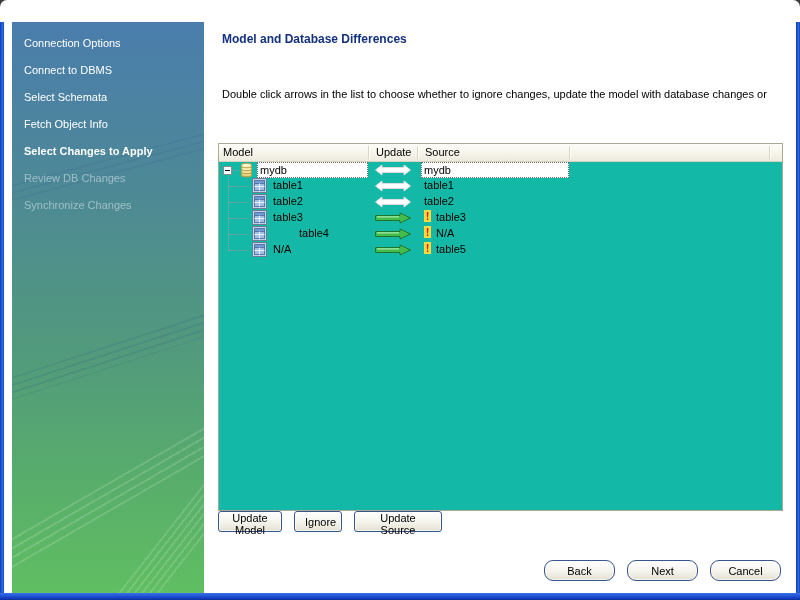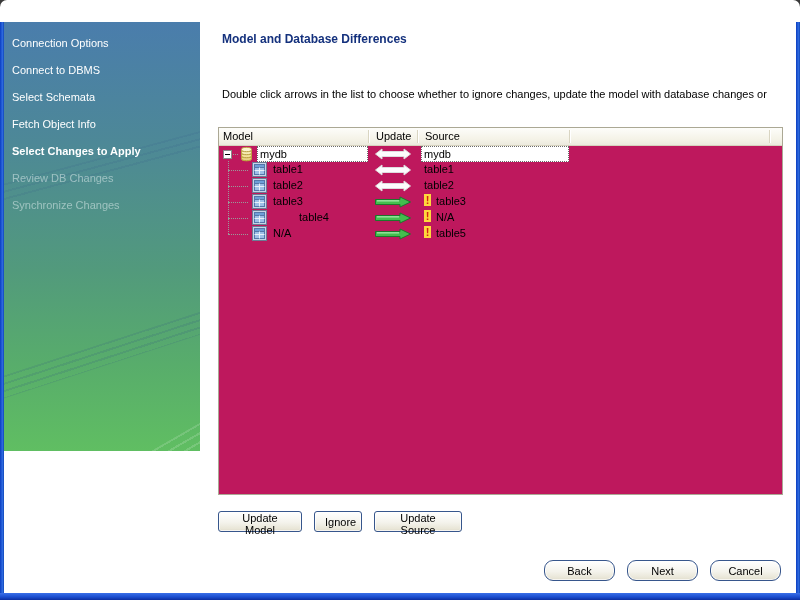--- a/index.html
+++ b/index.html
@@ -26,21 +26,21 @@
   }
   .close-btn svg { display:block; }
 
   
   .frame-left, .frame-right { position:absolute; top:22px; width:4px; height:571px; background:linear-gradient(90deg,#0a3cc0,#2e6ae0 60%,#0f46b8); z-index:30; }
   .frame-left { left:0; } .frame-right { right:0; }
   .frame-bottom { position:absolute; bottom:0; left:0; width:800px; height:7px; background:linear-gradient(180deg,#3a6fe8 0%,#1b4ed0 55%,#0c2da0 100%); z-index:30; }
 
   
   .sidebar {
-    position:absolute; top:22px; left:0; width:200px; height:429px; overflow:hidden;
+    position:absolute; top:22px; left:12px; width:200px; height:571px; overflow:hidden;
     background:linear-gradient(180deg,#4a7dac 0%, #4d8897 28%, #529a7c 58%, #58ad6b 80%, #60be62 100%);
   }
   .swoosh { position:absolute; opacity:.5; pointer-events:none; }
   .sw1 { width:420px; height:22px; left:-40px; top:300px; transform:rotate(-18deg);
          background:repeating-linear-gradient(180deg, rgba(40,70,130,.28) 0 2px, transparent 2px 7px); }
   .sw2 { width:460px; height:26px; left:-60px; top:420px; transform:rotate(-30deg);
          background:repeating-linear-gradient(180deg, rgba(255,255,255,.30) 0 2px, transparent 2px 8px); }
   .sw3 { width:380px; height:20px; left:-30px; top:120px; transform:rotate(-15deg);
          background:repeating-linear-gradient(180deg, rgba(40,70,130,.20) 0 2px, transparent 2px 7px); }
   .sw4 { width:300px; height:34px; left:20px; top:500px; transform:rotate(-52deg);
@@ -49,21 +49,21 @@
   .step { height:27px; line-height:27px; padding-left:12px; font-size:11px; color:#ffffff; cursor:default; }
   .step.current { font-weight:bold; }
   .step.pending { color:rgba(235,245,245,.5); }
 
   
   .content { position:absolute; top:22px; left:204px; width:592px; height:571px; background:#fff; }
   .page-title { position:absolute; left:18px; top:10px; font-size:12px; font-weight:bold; color:#14317d; }
   .instruction { position:absolute; left:18px; top:66px; font-size:11px; color:#000; white-space:nowrap; overflow:hidden; width:570px; }
 
   
-  .grid { position:absolute; left:14px; top:105px; width:565px; height:368px; border:1px solid #aba894; background:#be185d; }
+  .grid { position:absolute; left:14px; top:121px; width:565px; height:368px; border:1px solid #aba894; background:#14b8a6; }
   .grid-header { position:relative; height:18px; background:linear-gradient(180deg,#fdfdfa 0%,#f4f2e6 70%,#eceade 100%); border-bottom:1px solid #d6d2be; display:flex; }
   .hcell { font-size:11px; color:#000; padding:2px 0 0 4px; position:relative; }
   .hcell:after { content:""; position:absolute; right:0; top:2px; bottom:2px; width:1px; background:#d9d5c2; box-shadow:1px 0 0 #fff; }
   .h-model { width:150px; }
   .h-update { width:49px; padding-left:7px; }
   .h-source { width:152px; padding-left:7px; }
   .h-rest { flex:1; }
   .h-rest:after { right:12px; }
 
   .grid-body { position:relative; height:348px; }
@@ -80,21 +80,21 @@
 
   
   .btn {
     font-family:"Liberation Sans", sans-serif; font-size:11px; color:#000;
     background:linear-gradient(180deg,#ffffff 0%,#f4f3ec 55%,#e8e5d6 90%,#dcd8c8 100%);
     border:1px solid #37568c; border-radius:3px; cursor:pointer;
     box-shadow:inset 0 0 0 1px rgba(255,255,255,.7);
   }
   .actions { position:absolute; left:14px; top:489px; display:flex; }
   .actions .btn { height:21px; margin-right:12px; padding:0 10px; }
-  .actions .btn:nth-child(1){ width:84px; }
+  .actions .btn:nth-child(1){ width:64px; }
   .actions .btn:nth-child(2){ width:48px; }
   .actions .btn:nth-child(3){ width:88px; }
   .navbar { position:absolute; right:15px; top:538px; display:flex; }
   .navbar .btn { width:71px; height:21px; margin-left:12px;border-radius:9px; }
 </style>
 </head>
 <body>
 
 <div class="window">
 

